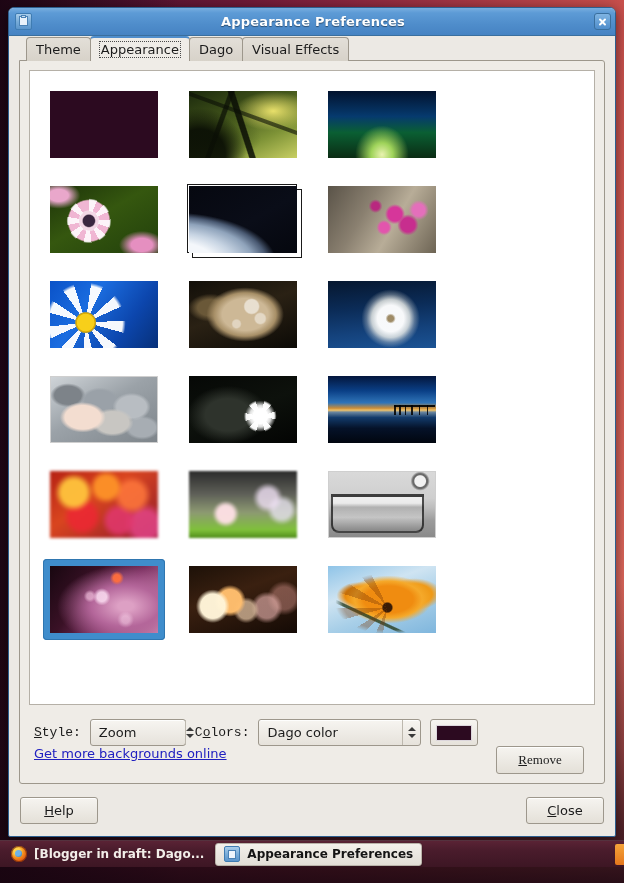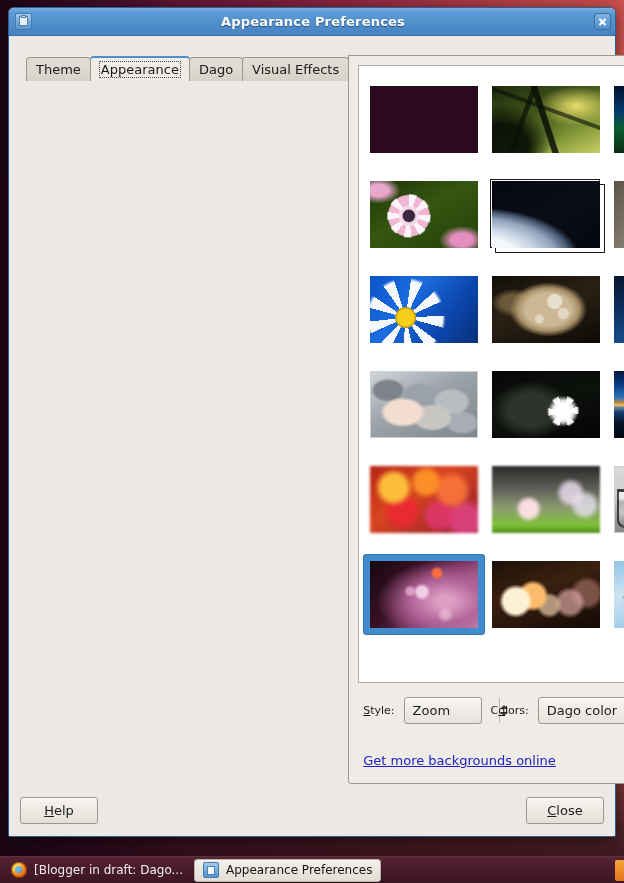--- a/index.html
+++ b/index.html
@@ -127,22 +127,23 @@
     background: #ffffff;
     border-radius: 1px;
   }
   #close-btn::before { transform: rotate(45deg); }
   #close-btn::after  { transform: rotate(-45deg); }
 
   
   #winbody {
     flex: 1;
     background: #ece9e4;
-    padding: 20px 10px 0 10px;
-    display: flex;
+    padding: 0 10px 0 10px;
+    display: flex;
+    flex-direction: column;
     box-sizing: border-box;
   }
 
   
   #tabstrip {
     display: flex;
     align-items: flex-end;
     height: 25px;
     padding-left: 7px;
     position: relative;
@@ -508,23 +509,24 @@
 
   
   #options-row {
     display: flex;
     align-items: center;
     margin-top: 14px;
     padding-left: 5px;
     gap: 9px;
   }
   .field-label {
-    font-size: 11px;
+    font-size: 13px;
     color: #1b1b1b;
     white-space: nowrap;
+    font-family: Liberation Mono, monospace;
   }
   .mn { text-decoration: underline; }
 
   .combo {
     display: inline-flex;
     align-items: center;
     background: linear-gradient(180deg,#f7f5f1 0%, #e6e2db 100%);
     border: 1px solid #9d978c;
     border-radius: 3px;
     height: 27px;
@@ -550,21 +552,21 @@
     gap: 3px;
   }
   .chev {
     width: 0; height: 0;
     border-left: 4px solid transparent;
     border-right: 4px solid transparent;
   }
   .chev.up   { border-bottom: 4px solid #3a3a3a; }
   .chev.down { border-top: 4px solid #3a3a3a; }
 
-  #style-combo { width: 78px; gap: 41px; }
+  #style-combo { width: 96px; gap: 41px; }
   #colors-combo { width: 163px; }
 
   #color-swatch-btn {
     width: 48px;
     height: 27px;
     border: 1px solid #9d978c;
     border-radius: 3px;
     background: linear-gradient(180deg,#f7f5f1 0%, #e6e2db 100%);
     display: flex;
     align-items: center;
@@ -575,22 +577,21 @@
   #color-swatch-inner {
     width: 36px;
     height: 16px;
     border: 1px solid #dcd6dc;
     box-sizing: border-box;
   }
 
   
   #link-row {
     display: flex;
-    align-items: center;
-    margin-top: 22px;
+    align-items: flex-start;
     padding: 0 3px 0 5px;
   }
   #more-link {
     font-size: 13px;
     color: #2020c0;
     text-decoration: underline;
     cursor: pointer;
     white-space: nowrap;
   }
   #link-row .spacer { flex: 1; }
@@ -620,28 +621,29 @@
     padding: 0 11px;
     box-sizing: border-box;
   }
   #action-area .spacer { flex: 1; }
   #help-button { min-width: 78px; }
   #close-button { min-width: 78px; }
 
   
   #taskbar {
     position: absolute;
-    left: 0; bottom: 0;
+    left: 0; bottom: 16px;
     width: 624px; height: 27px;
     background: linear-gradient(180deg, #5a2335 0%, #4a1c2c 35%, #3d1624 100%);
     border-top: 1px solid rgba(255,255,255,0.12);
     display: flex;
     align-items: center;
     box-sizing: border-box;
     overflow: hidden;
+    font-weight: bold;
   }
   .task {
     display: flex;
     align-items: center;
     height: 23px;
     padding: 0 8px;
     margin-left: 3px;
     gap: 7px;
     font-size: 12px;
     color: #f2eee9;

